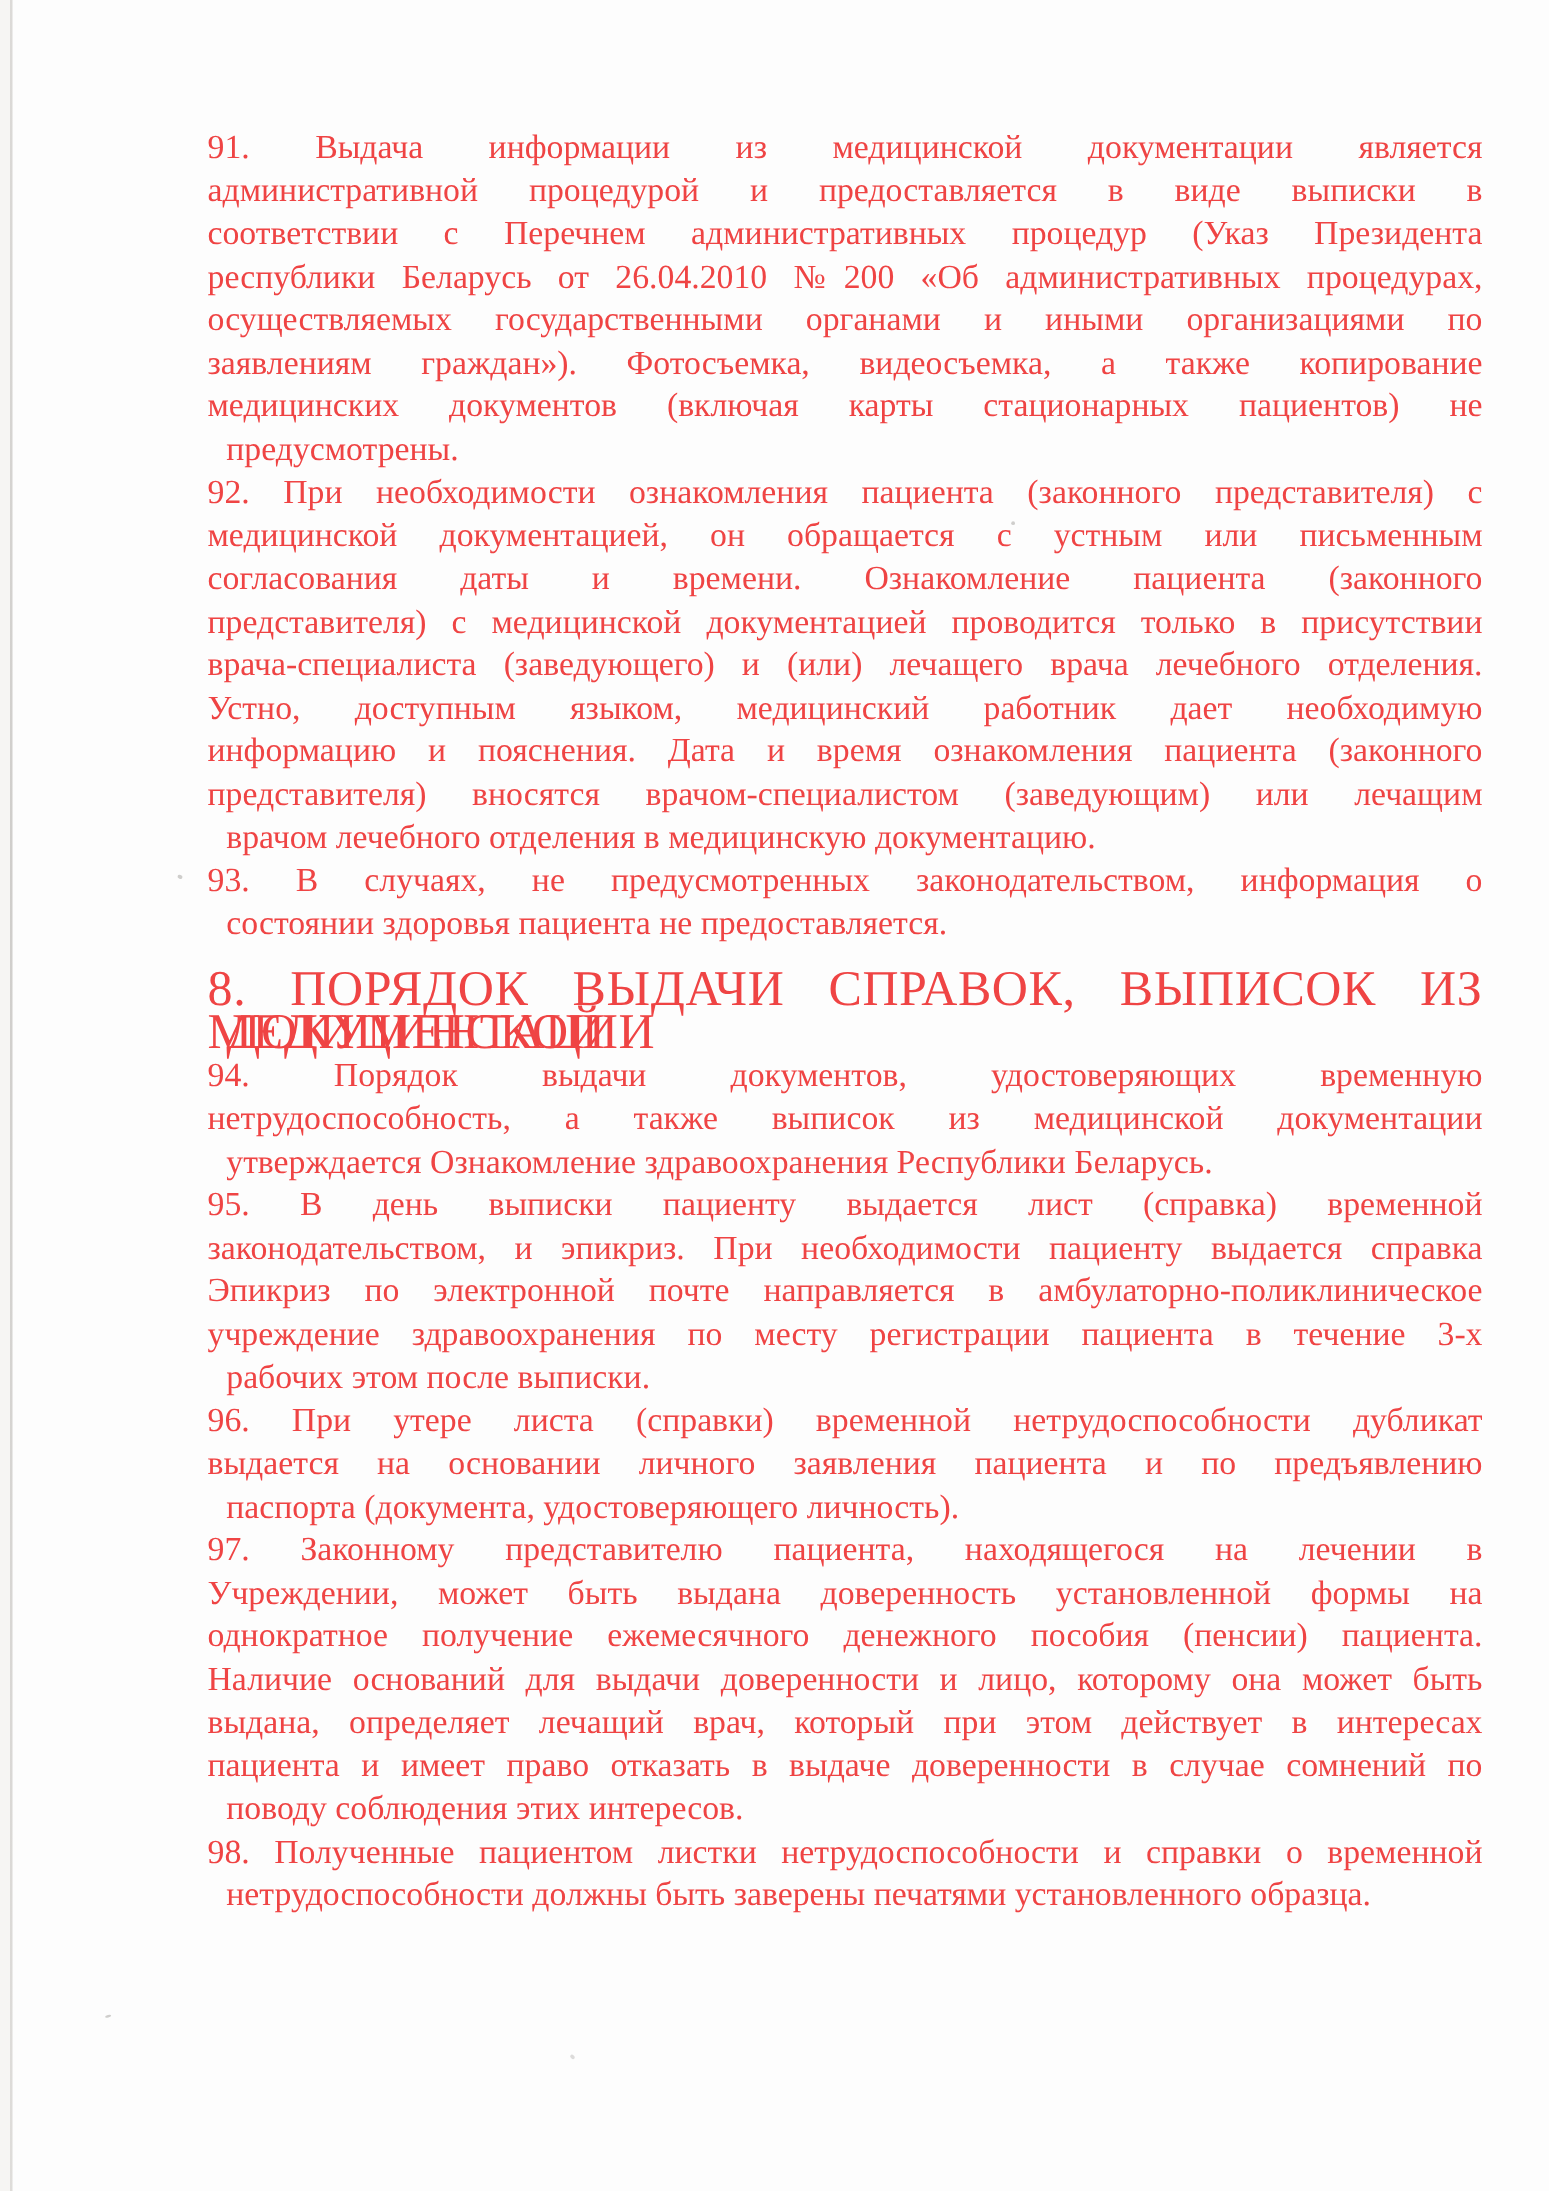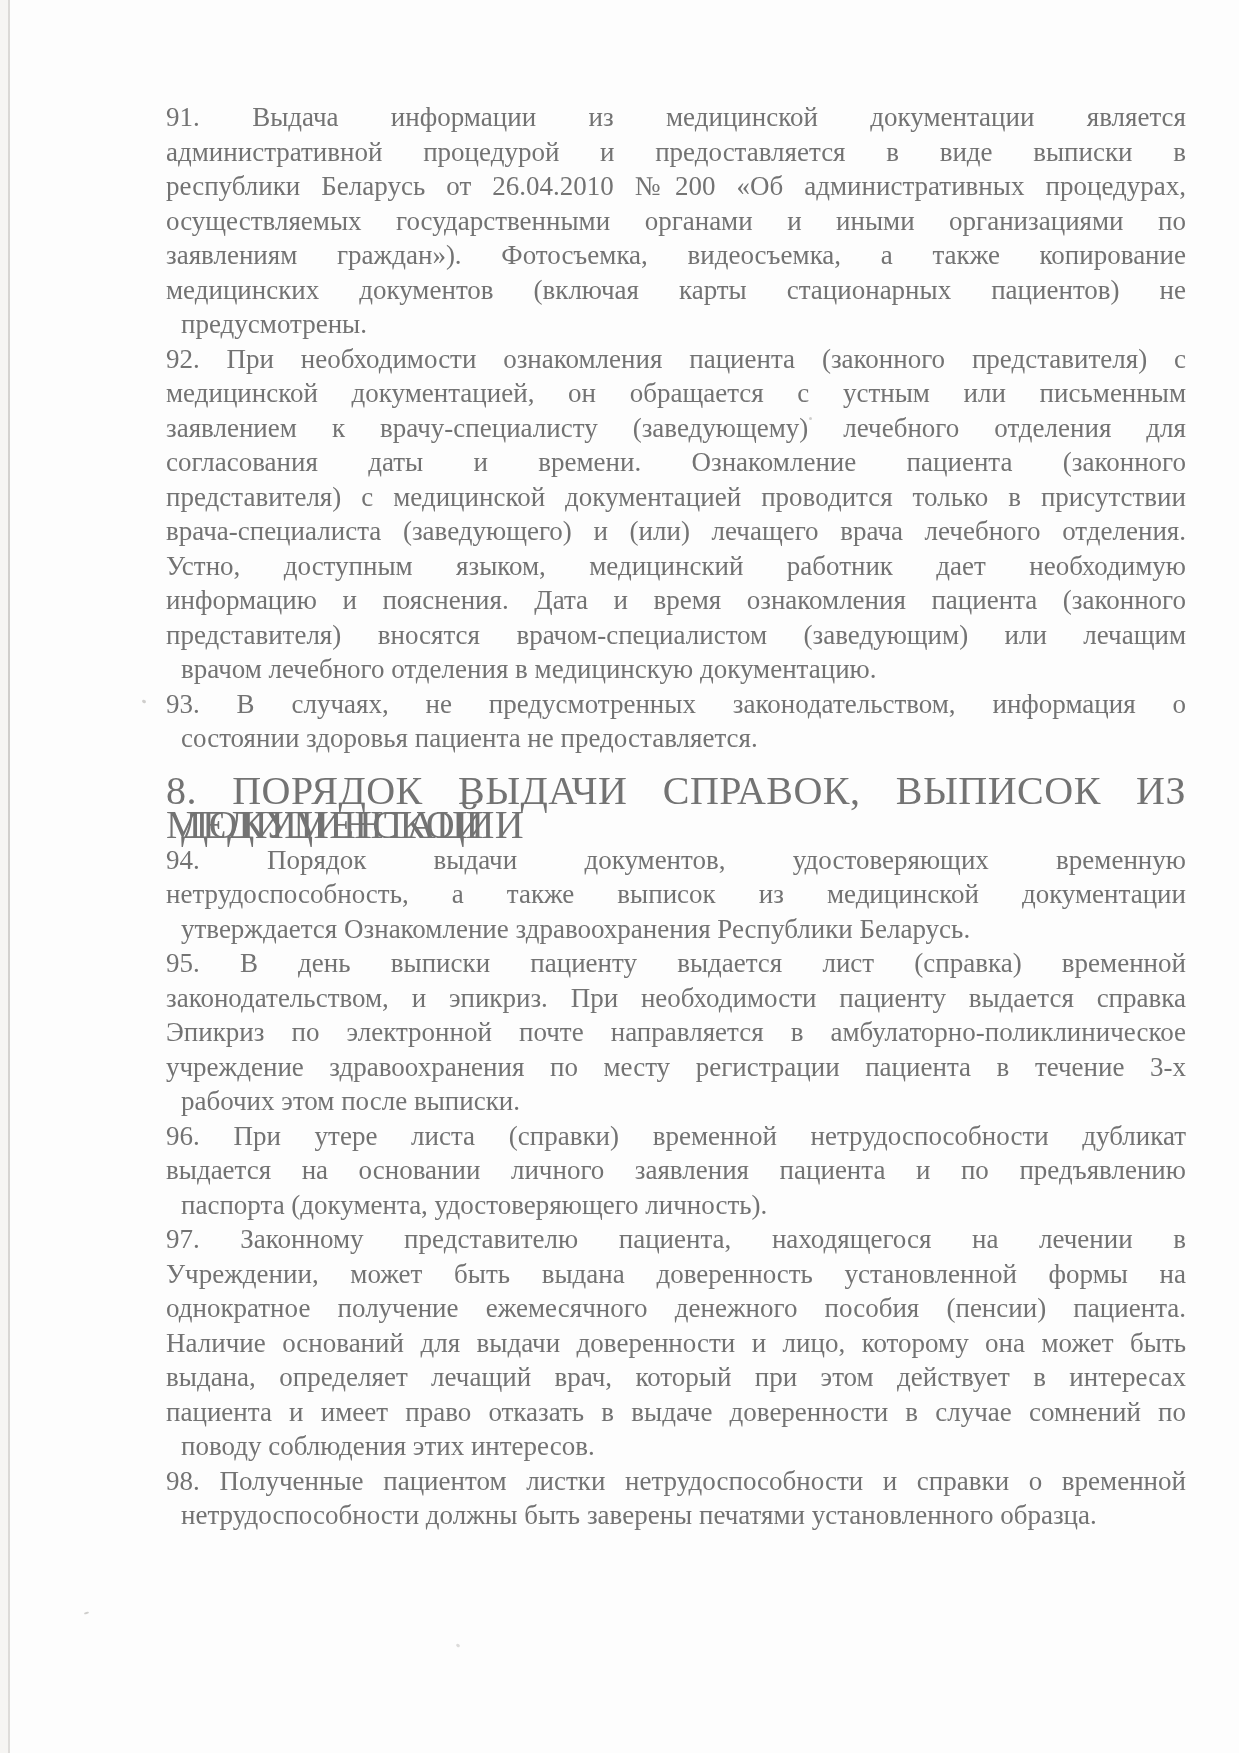--- a/index.html
+++ b/index.html
@@ -46,21 +46,21 @@
   .speck.s1 { left: 142px; top: 700px; width: 4px; height: 3px; transform: rotate(20deg); }
   .speck.s2 { left: 84px;  top: 1612px; width: 5px; height: 2px; transform: rotate(-15deg); }
   .speck.s3 { left: 809px; top: 417px; width: 3px; height: 3px; }
   .speck.s4 { left: 456px; top: 1644px; width: 4px; height: 3px; transform: rotate(40deg); opacity: .4; }
 
   .text-column {
     position: absolute;
     left: 166px;
     top: 100px;
     width: 1020px;
-    color: #737373;
+    color: #ef4444;
     font-size: 27px;
     line-height: 34.5px;
     -webkit-font-smoothing: antialiased;
   }
   .block { margin: 0; }
   .line {
     text-align: justify;
     text-align-last: justify;
     text-justify: inter-word;
     white-space: normal;
@@ -86,30 +86,30 @@
   <div class="scan-edge"></div>
   <div class="speck s1"></div>
   <div class="speck s2"></div>
   <div class="speck s3"></div>
   <div class="speck s4"></div>
 
   <section class="text-column" id="doc">
       <div class="block paragraph">
         <div class="line">91. Выдача информации из медицинской документации является</div>
         <div class="line">административной процедурой и предоставляется в виде выписки в</div>
+        <div class="line">соответствии с Перечнем административных процедур (Указ Президента</div>
         <div class="line">республики Беларусь от 26.04.2010 №200 «Об административных процедурах,</div>
         <div class="line">осуществляемых государственными органами и иными организациями по</div>
         <div class="line">заявлениям граждан»). Фотосъемка, видеосъемка, а также копирование</div>
         <div class="line">медицинских документов (включая карты стационарных пациентов) не</div>
         <div class="line last">предусмотрены.</div>
       </div>
       <div class="block paragraph">
         <div class="line">92. При необходимости ознакомления пациента (законного представителя) с</div>
         <div class="line">медицинской документацией, он обращается с устным или письменным</div>
-        <div class="line">заявлением к врачу-специалисту (заведующему) лечебного отделения для</div>
         <div class="line">согласования даты и времени. Ознакомление пациента (законного</div>
         <div class="line">представителя) с медицинской документацией проводится только в присутствии</div>
         <div class="line">врача-специалиста (заведующего) и (или) лечащего врача лечебного отделения.</div>
         <div class="line">Устно, доступным языком, медицинский работник дает необходимую</div>
         <div class="line">информацию и пояснения. Дата и время ознакомления пациента (законного</div>
         <div class="line">представителя) вносятся врачом-специалистом (заведующим) или лечащим</div>
         <div class="line last">врачом лечебного отделения в медицинскую документацию.</div>
       </div>
       <div class="block paragraph">
         <div class="line">93. В случаях, не предусмотренных законодательством, информация о</div>

